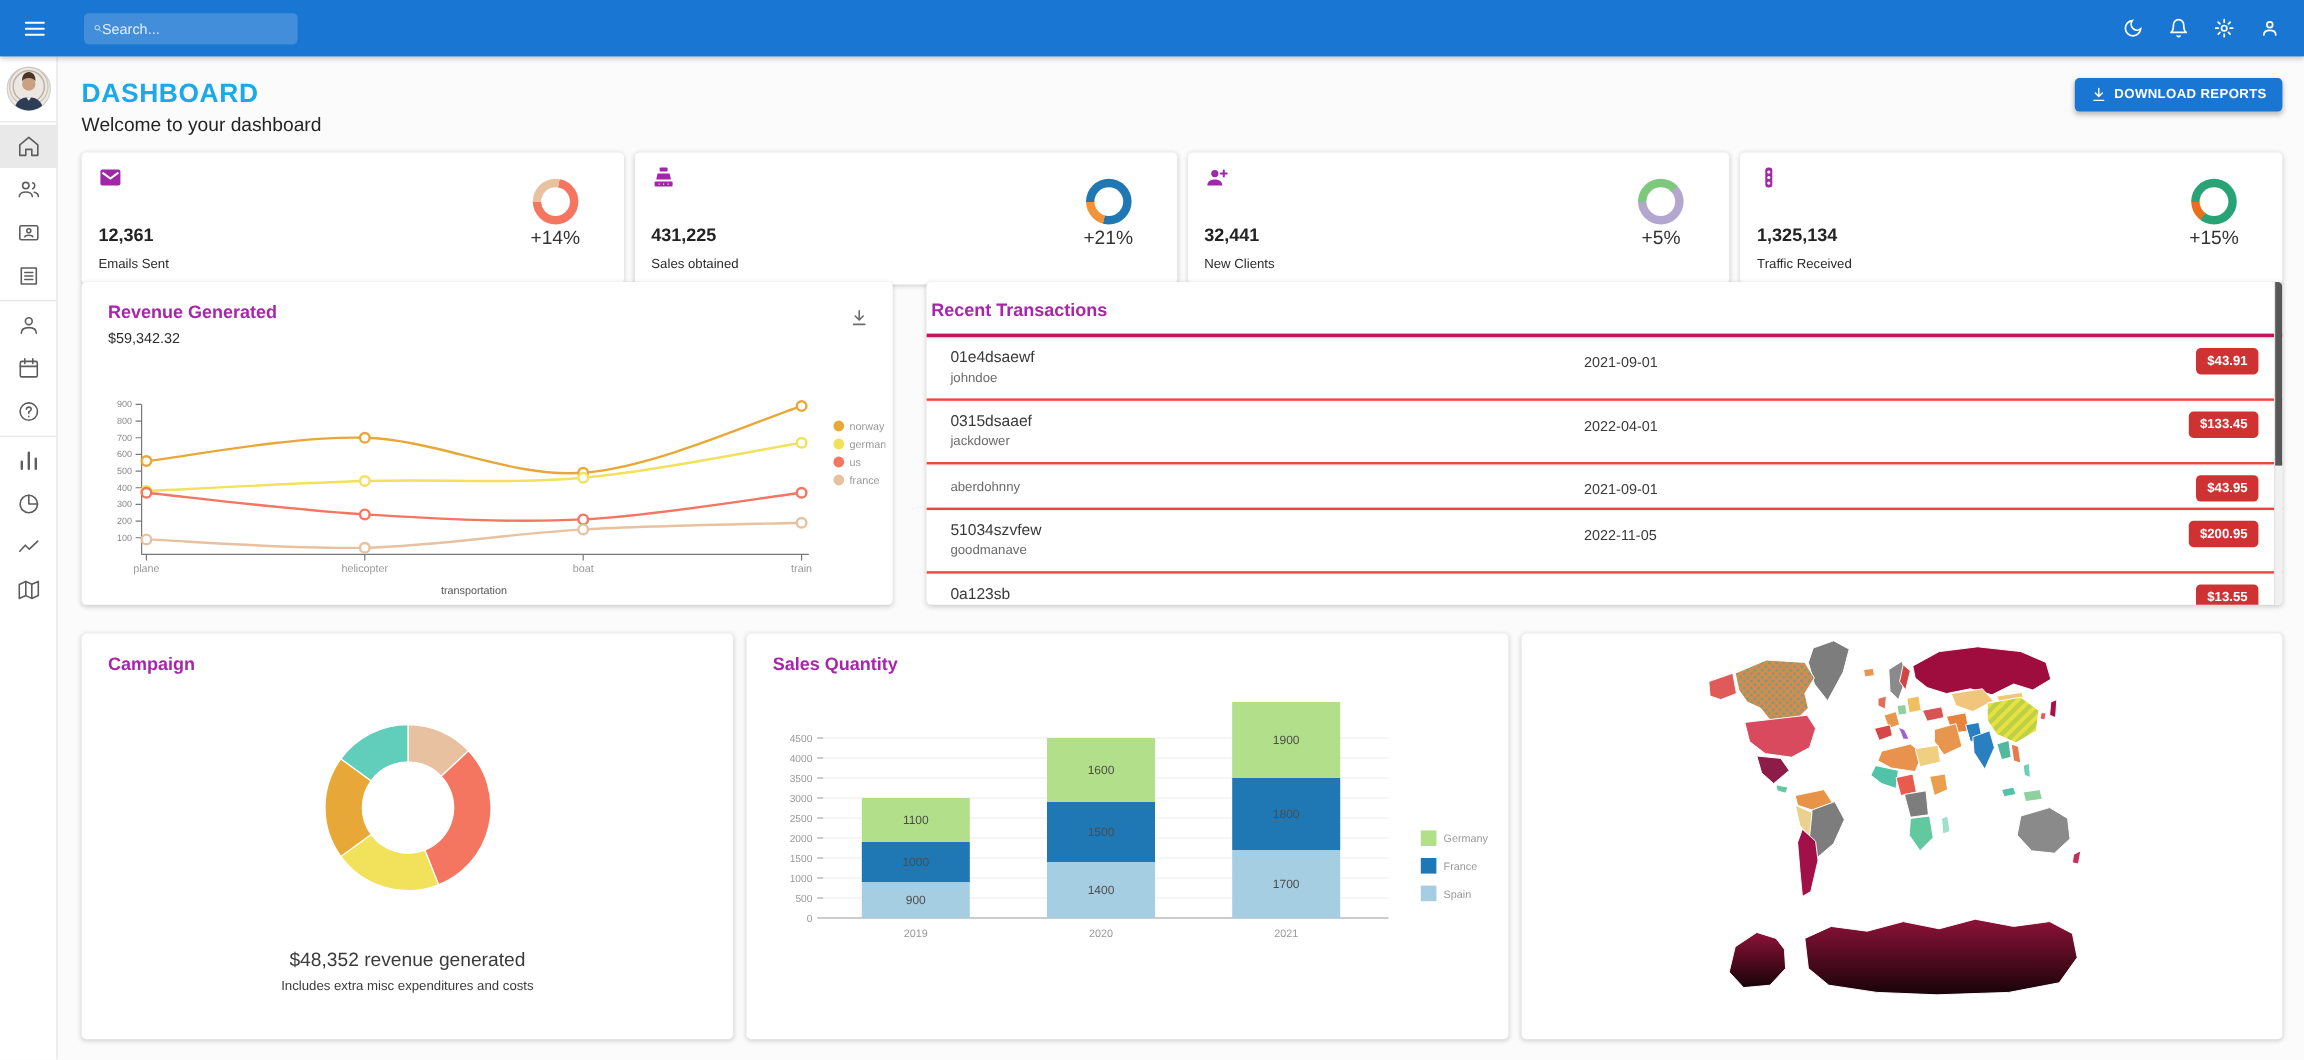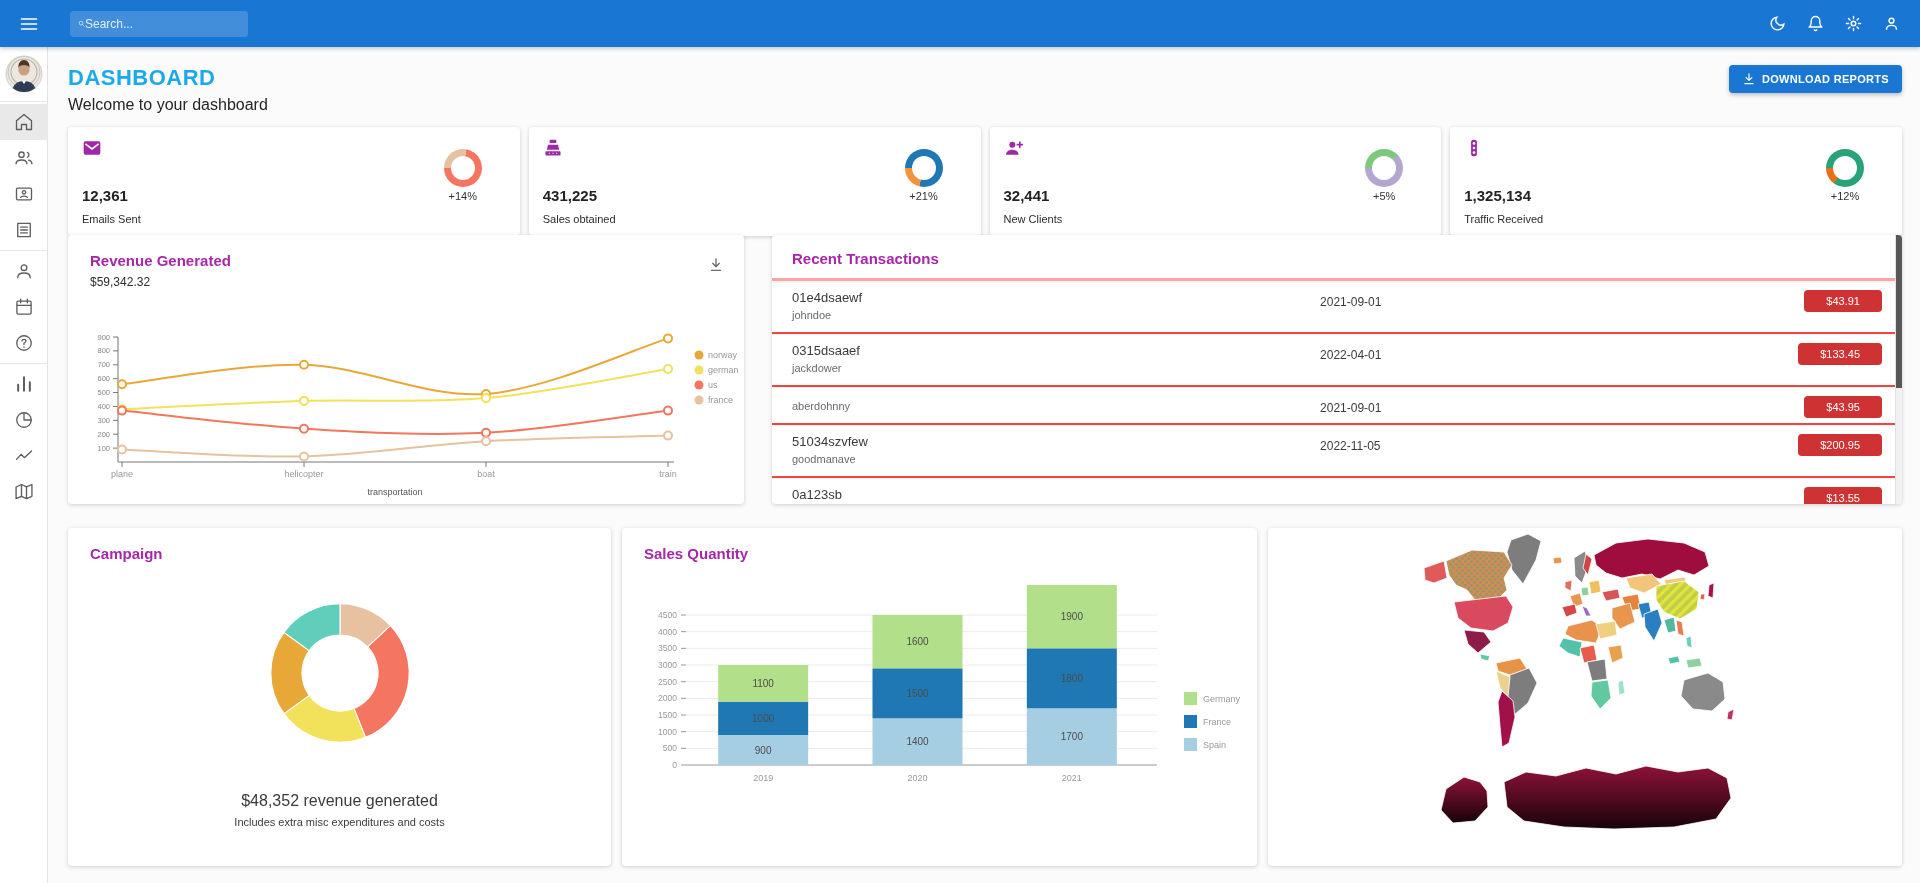--- a/index.html
+++ b/index.html
@@ -49,41 +49,41 @@
   .stats-row { margin-top:13px; display:grid; grid-template-columns:repeat(4,1fr);
                gap:9px; height:92px; }
   .stat-card { position:relative; padding:11px 14px; }
   .stat-value { font-size:15px; font-weight:bold; color:#232323; margin-top:25px; }
   .stat-label { font-size:11px; color:#2b2b2b; margin-top:9px; }
   .progress-circle { position:absolute; right:38px; top:22px; width:38px; height:38px;
                      border-radius:50%; }
   .progress-circle::after { content:""; position:absolute; inset:7px; background:#fff;
                             border-radius:50%; }
   .stat-delta { position:absolute; right:33px; top:63px; width:48px; text-align:center;
-                font-size:11px; color:#333; }
+                font-size:16px; color:#333; }
 
   
   .row2 { margin-top:16px; display:grid; grid-template-columns:676px 1fr; gap:28px;
           height:269px; }
   .panel-title { color:#a726a9; font-size:15px; font-weight:bold; }
   .revenue-panel { position:relative; padding:17px 22px; }
   .revenue-amount { font-size:12px; color:#2d2d2d; margin-top:6px; }
   .rev-download { position:absolute; right:20px; top:22px; cursor:pointer; }
   .line-chart { position:absolute; left:6px; bottom:2px; }
 
   .trans-panel { position:relative; overflow:hidden; }
-  .trans-header { padding:15px 20px 11px; border-bottom:3px solid #fca5a5;
+  .trans-header { padding:15px 4px 11px; border-bottom:3px solid #be185d;
                   box-shadow:0 2px 2px rgba(0,0,0,.06); }
   .trans-row { position:relative; padding:9px 20px 11px; border-bottom:2px solid #ef4444;
                box-shadow:0 1px 1px rgba(0,0,0,.05); }
   .trans-id { font-size:13px; color:#3a3a3a; }
   .trans-user { font-size:11px; color:#6b6b6b; margin-top:4px; }
   .trans-date { position:absolute; left:48.5%; top:14px; font-size:12px; color:#3a3a3a; }
   .trans-amt { position:absolute; right:20px; top:9px; background:#cf3232; color:#fff;
-               font-size:11px; font-weight:normal; padding:5px 22px; border-radius:4px; }
+               font-size:11px; font-weight:bold; padding:5px 9px; border-radius:4px; }
   .scrollbar { position:absolute; right:0; top:0; bottom:0; width:7px; background:#f1f1f1;
                border-left:1px solid #e2e2e2; }
   .scrollbar .thumb { width:100%; height:57%; background:#575757; cursor:grab; }
 
   
   .row3 { margin-top:24px; display:grid; grid-template-columns:543px 635px 1fr;
           gap:11px; height:338px; }
   .campaign-panel { padding:17px 22px; display:flex; flex-direction:column;
                     align-items:center; }
   .campaign-panel .panel-title { align-self:flex-start; }
@@ -288,21 +288,21 @@
     <div class="card stat-card">
       <svg width="20" height="20" viewBox="0 0 24 24">
           <rect x="8.5" y="2" width="7" height="20" rx="3" fill="#9e28a8"></rect>
           <circle cx="12" cy="6.5" r="1.6" fill="#fff"></circle>
           <circle cx="12" cy="12" r="1.6" fill="#fff"></circle>
           <circle cx="12" cy="17.5" r="1.6" fill="#fff"></circle>
         </svg>
       <div class="stat-value">1,325,134</div>
       <div class="stat-label">Traffic Received</div>
       <div class="progress-circle" style="background: conic-gradient(from -90deg, rgb(39, 163, 118) 0deg, rgb(39, 163, 118) 85%, rgb(232, 112, 26) 85%, rgb(232, 112, 26) 100%);"></div>
-      <div class="stat-delta">+12%</div>
+      <div class="stat-delta">+15%</div>
     </div>
   </div>
 
   <div class="row2">
     <div class="card revenue-panel">
       <div class="panel-title">Revenue Generated</div>
       <div class="revenue-amount">$59,342.32</div>
       <div class="rev-download">
         <svg width="16" height="16" viewBox="0 0 24 24">
             <path d="M12 3v11M7 9.5l5 5 5-5" fill="none" stroke="#6b6b6b" stroke-width="2" stroke-linecap="round" stroke-linejoin="round"></path>

